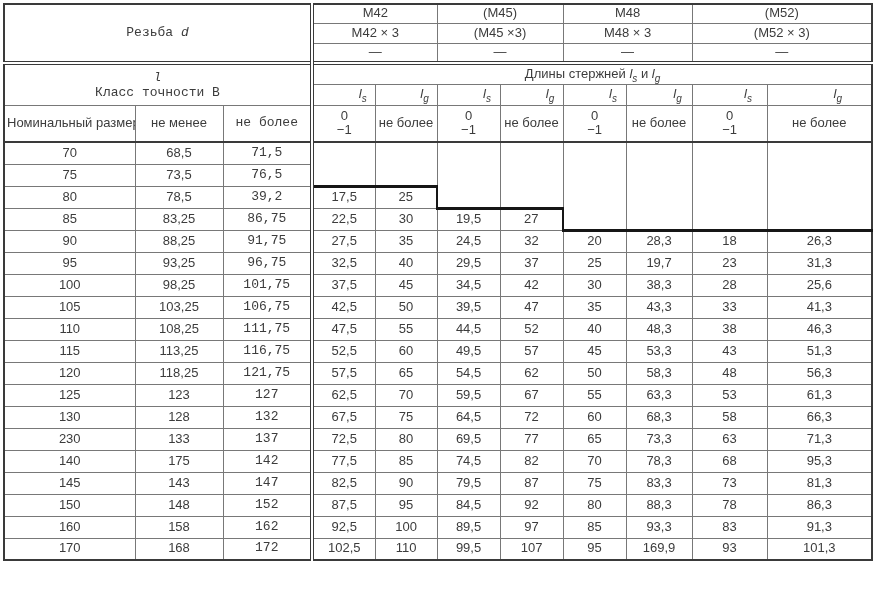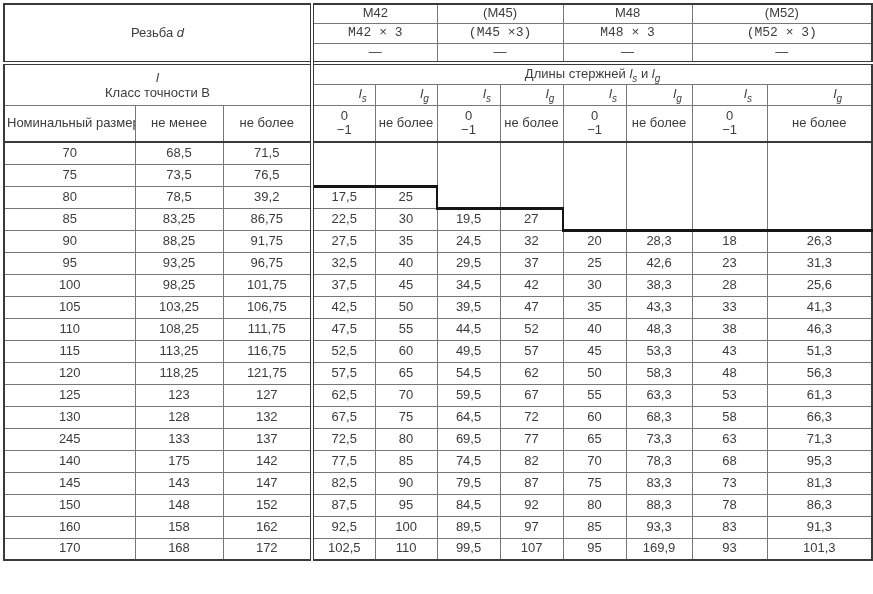--- a/index.html
+++ b/index.html
@@ -24,27 +24,27 @@
     color: #3c3c3c;
     font-size: 13px;
     line-height: 1.12;
     padding: 0 2px;
     height: 22px;
     overflow: hidden;
     white-space: nowrap;
   }
   
   tr.r-name  td { height: 19px; margin-left: 41px; }
-  tr.r-spec  td { height: 20px; font-family: Liberation Mono, monospace; }
+  tr.r-spec  td { height: 20px; }
   tr.r-dash  td { height: 20px; }
   tr.r-rod   td { height: 21px; }
   tr.r-lslg  td { height: 21px; padding-left: 39px; }
   tr.r-limit td { height: 37px; border-bottom: 2px solid #3a3a3a; }
   
-  .dbl-right { border-right: 4px double #3a3a3a !important; }
+  .dbl-right { border-right: 4px double #3a3a3a !important; font-family: Liberation Mono, monospace; }
   .dbl-top   { border-top: 4px double #3a3a3a !important; }
   
   td.blank { border-bottom: 3px solid #161616; }
   td.step-right { border-right: 2px solid #161616 !important; }
   i { font-style: italic; }
   sub { font-size: 10px; line-height: 0; }
   .two-line div { line-height: 15px; }
   .tol div { line-height: 14px; }
 </style>
 </head>
@@ -177,21 +177,21 @@
       </tr>
       <tr>
         <td>95</td>
         <td>93,25</td>
         <td class="dbl-right">96,75</td>
         <td>32,5</td>
         <td>40</td>
         <td>29,5</td>
         <td>37</td>
         <td>25</td>
-        <td>42,6</td>
+        <td>19,7</td>
         <td>23</td>
         <td>31,3</td>
       </tr>
       <tr>
         <td>100</td>
         <td>98,25</td>
         <td class="dbl-right">101,75</td>
         <td>37,5</td>
         <td>45</td>
         <td>34,5</td>
@@ -273,21 +273,21 @@
         <td>67,5</td>
         <td>75</td>
         <td>64,5</td>
         <td>72</td>
         <td>60</td>
         <td>68,3</td>
         <td>58</td>
         <td>66,3</td>
       </tr>
       <tr>
-        <td>245</td>
+        <td>230</td>
         <td>133</td>
         <td class="dbl-right">137</td>
         <td>72,5</td>
         <td>80</td>
         <td>69,5</td>
         <td>77</td>
         <td>65</td>
         <td>73,3</td>
         <td>63</td>
         <td>71,3</td>

